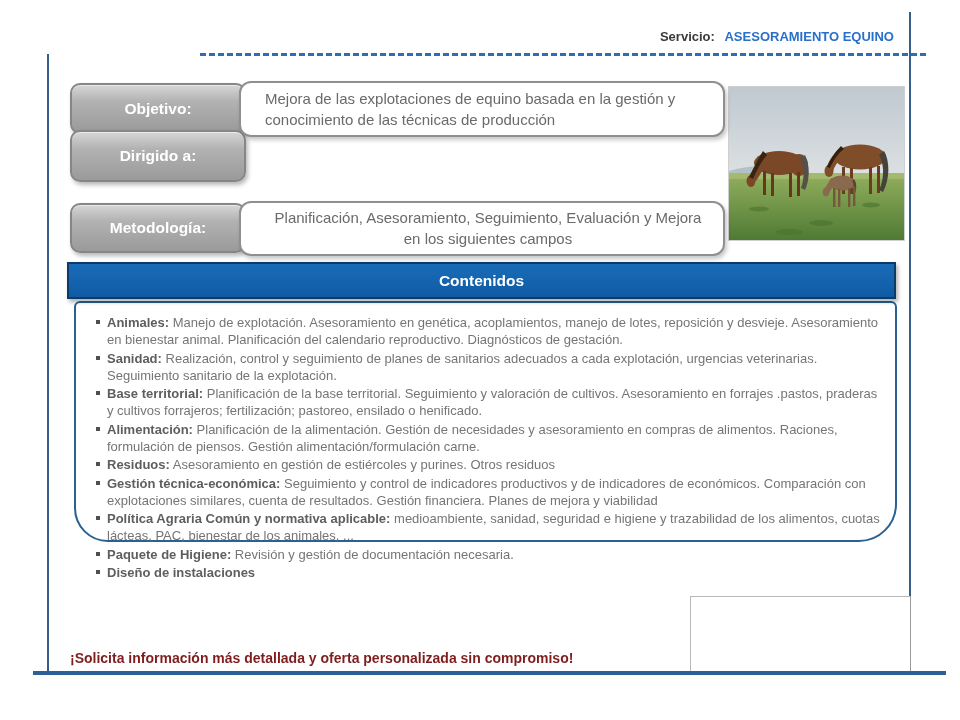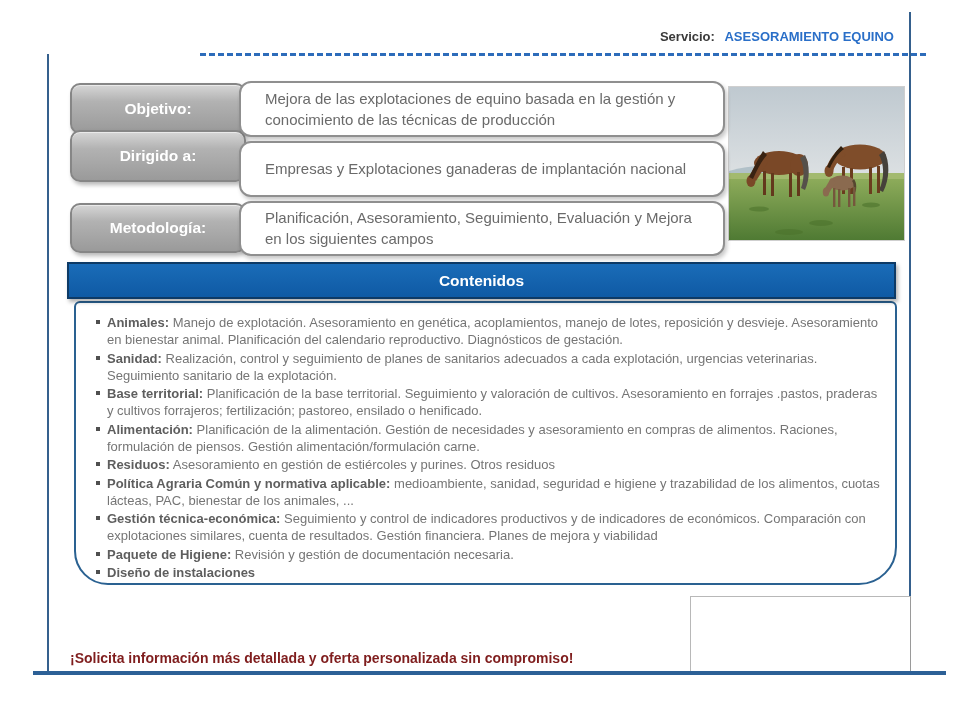--- a/index.html
+++ b/index.html
@@ -23,32 +23,32 @@
   
   .row-label{position:absolute;width:172px;border-radius:10px;border:2px solid#868686;
     background:linear-gradient(#d6d6d6,#b2b2b2 35%,#9a9a9a);
     color:#fff;font-weight:700;font-size:15.5px;display:flex;align-items:center;justify-content:center;
     box-shadow:2px 3px 4px rgba(0,0,0,.28), inset 0 1px 0 rgba(255,255,255,.5);z-index:2;}
   .row-text{position:absolute;background:#fff;border:2px solid #8f8f8f;border-radius:12px;
     color:#6a6a6a;font-size:15px;line-height:1.42;display:flex;align-items:center;
     padding:4px 12px 4px 24px;box-shadow:2px 3px 4px rgba(0,0,0,.22);z-index:3;}
   #lab1{left:70px;top:83px;height:47px;} #txt1{left:239px;top:81px;width:446px;min-height:44px;justify-content:flex-end;}
   #lab2{left:70px;top:130px;height:48px;}#txt2{left:239px;top:141px;width:446px;min-height:44px;}
-  #lab3{left:70px;top:203px;height:46px;}#txt3{left:239px;top:201px;width:446px;min-height:42px;}
+  #lab3{left:70px;top:203px;height:46px;}#txt3{left:239px;top:201px;width:446px;min-height:42px;text-align:center;}
 
   
   .photo{position:absolute;left:728px;top:86px;width:175px;height:153px;border:1px solid #cfcfcf;z-index:2;}
   .photo svg{display:block;width:100%;height:100%;}
 
   
   .contents-bar{position:absolute;left:67px;top:262px;width:829px;height:37px;
     background:linear-gradient(#1a6cb8,#0f5aa4);border:2px solid #0d3a66;box-sizing:border-box;
     color:#fff;font-weight:700;font-size:15.5px;display:flex;align-items:center;justify-content:center;
     box-shadow:2px 3px 4px rgba(0,0,0,.3);z-index:3;}
-  .contents-box{position:absolute;left:74px;top:301px;width:823px;height:284px;background:#fff;
+  .contents-box{position:absolute;left:74px;top:301px;width:823px;height:241px;background:#fff;
     border:2px solid #2a6191;border-radius:6px 6px 38px 34px;box-sizing:border-box;z-index:2;}
   .contents-list{list-style:none;margin:0;padding:11px 14px 0 20px;font-size:13px;line-height:1.33;color:#757575;}
   .contents-list li{position:relative;padding-left:11px;margin-bottom:1px;}
   .contents-list li::before{content:"";position:absolute;left:0;top:6px;width:4px;height:4px;background:#4f4f4f;}
   .contents-list .term{font-weight:700;color:#5e5e5e;}
 
   
   .artifact{position:absolute;left:690px;top:596px;width:221px;height:76px;background:#fff;
     border-top:1px solid #b8b8b8;border-left:1px solid #b8b8b8;border-right:1px solid #9a9a9a;
     box-sizing:border-box;z-index:5;}
@@ -72,23 +72,20 @@
   <div class="line-left"></div>
   <div class="line-right"></div>
   <div class="line-bottom"></div>
 
   <div class="row-label" id="lab1">Objetivo:</div>
   <div class="row-text" id="txt1">
       <span>Mejora de las explotaciones de equino basada en la gestión y conocimiento de las técnicas de producción</span>
     </div>
 
   <div class="row-label" id="lab2">Dirigido a:</div>
-  <div class="row-text" id="txt2">
-      <span>Empresas y Explotaciones ganaderas de implantación nacional</span>
-    </div>
 
   <div class="row-label" id="lab3">Metodología:</div>
   <div class="row-text" id="txt3">
       <span>Planificación, Asesoramiento, Seguimiento, Evaluación y Mejora en los siguientes campos</span>
     </div>
 
   <div class="photo">
     <svg viewBox="0 0 175 153" preserveAspectRatio="none" aria-hidden="true">
       <defs>
         <linearGradient id="sky" x1="0" y1="0" x2="0" y2="1">
@@ -157,22 +154,22 @@
 
   <div class="contents-bar">Contenidos</div>
 
   <div class="contents-box">
     <ul class="contents-list">
       <li><span class="term">Animales:</span><span> Manejo de explotación. Asesoramiento en genética, acoplamientos, manejo de lotes, reposición y desvieje. Asesoramiento en bienestar animal. Planificación del calendario reproductivo. Diagnósticos de gestación.</span></li>
       <li><span class="term">Sanidad:</span><span> Realización, control y seguimiento de planes de sanitarios adecuados a cada explotación, urgencias veterinarias. Seguimiento sanitario de la explotación.</span></li>
       <li><span class="term">Base territorial:</span><span> Planificación de la base territorial. Seguimiento y valoración de cultivos. Asesoramiento en forrajes .pastos, praderas y cultivos forrajeros; fertilización; pastoreo, ensilado o henificado.</span></li>
       <li><span class="term">Alimentación:</span><span> Planificación de la alimentación. Gestión de necesidades y asesoramiento en compras de alimentos. Raciones, formulación de piensos. Gestión alimentación/formulación carne.</span></li>
       <li><span class="term">Residuos:</span><span> Asesoramiento en gestión de estiércoles y purines. Otros residuos</span></li>
+      <li><span class="term">Gestión técnica-económica:</span><span> Seguimiento y control de indicadores productivos y de indicadores de económicos. Comparación con explotaciones similares, cuenta de resultados. Gestión financiera. Planes de mejora y viabilidad</span></li>
       <li><span class="term">Política Agraria Común y normativa aplicable:</span><span> medioambiente, sanidad, seguridad e higiene y trazabilidad de los alimentos, cuotas lácteas, PAC, bienestar de los animales, ...</span></li>
-      <li><span class="term">Gestión técnica-económica:</span><span> Seguimiento y control de indicadores productivos y de indicadores de económicos. Comparación con explotaciones similares, cuenta de resultados. Gestión financiera. Planes de mejora y viabilidad</span></li>
       <li><span class="term">Paquete de Higiene:</span><span> Revisión y gestión de documentación necesaria.</span></li>
       <li><span class="term">Diseño de instalaciones</span><span></span></li>
     </ul>
   </div>
 
   <div class="artifact"></div>
 
 
   <div class="cta">¡Solicita información más detallada y oferta personalizada sin compromiso!</div>
 

